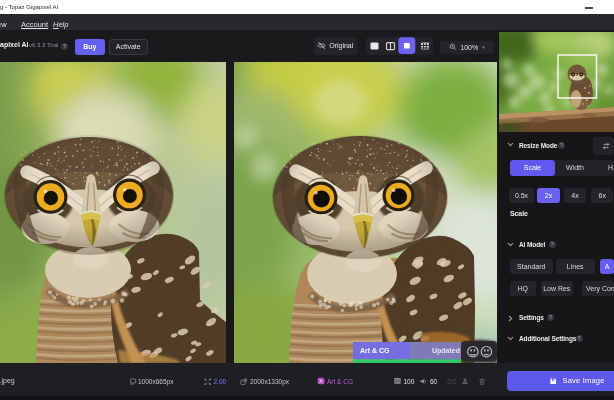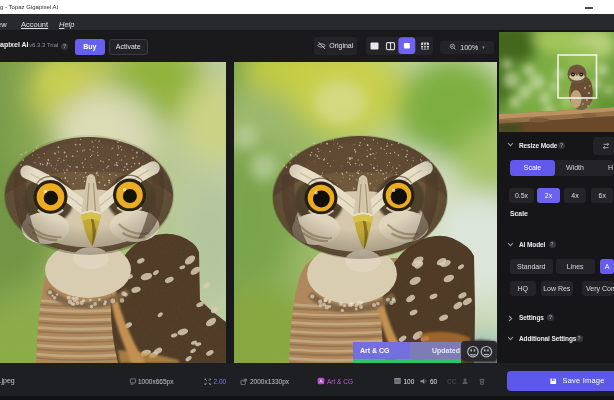--- a/index.html
+++ b/index.html
@@ -32,21 +32,21 @@
 </style>
 </head>
 <body>
   <div class="abs" id="titlebar"></div>
   <div class="abs" id="titletext">g - Topaz Gigapixel AI</div>
   <div class="abs" id="minbtn"></div>
 
   <div class="abs" id="menubar">
     <span style="left:-3px;">ew</span>
     <span style="left:21px;text-decoration:underline;"><u>A</u>ccount</span>
-    <span style="left:59px;font-style:italic;"><u>H</u>elp</span>
+    <span style="left:53px;font-style:italic;"><u>H</u>elp</span>
   </div>
 
   <div class="abs" id="appbar">
     <span class="abs" style="left:0px; top:11px; font-weight:bold; font-size:7px; color:#f2f2f4;">apixel AI</span>
     <span class="abs" style="left:29px; top:11.5px; font-size:6px; color:#8f8f96;">v6.3.3 Trial</span>
     <div class="qm" style="left:61px; top:12.5px;">?</div>
     <div class="btn purple" style="left:74.5px; top:8.7px; width:30.5px; height:16px; font-weight:bold;">Buy</div>
     <div class="btn" style="left:109px; top:8.7px; width:38.5px; height:16px; border:1px solid #3a3a40; background:#232327;">Activate</div>
 
     <div class="btn" style="left:313.5px; top:7.3px; width:43.5px; height:17.3px;">

